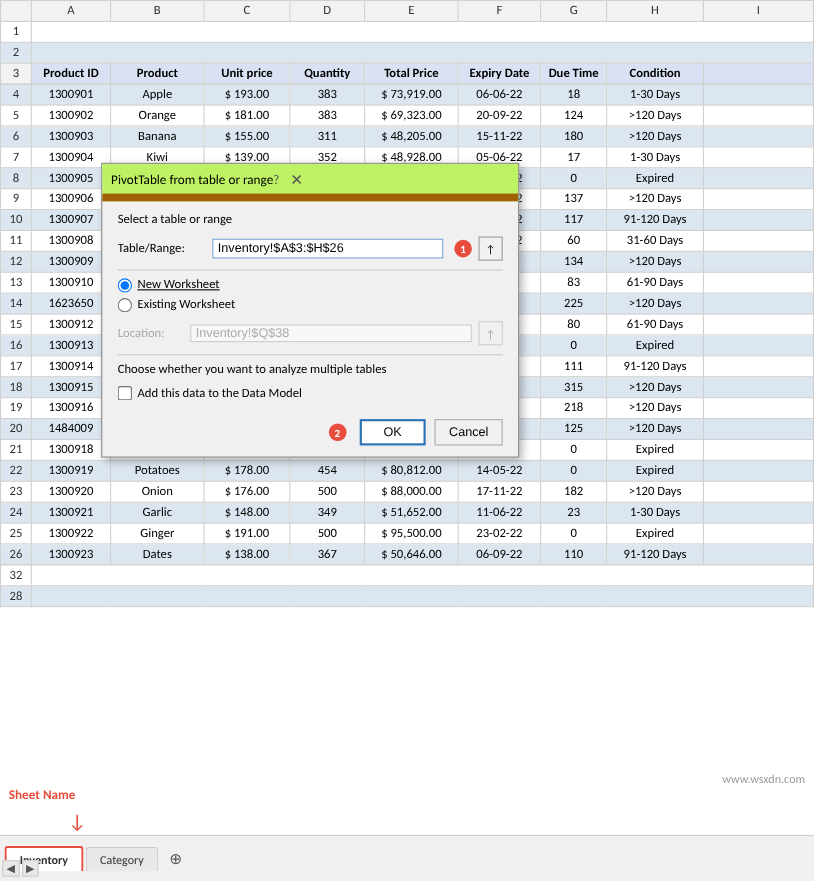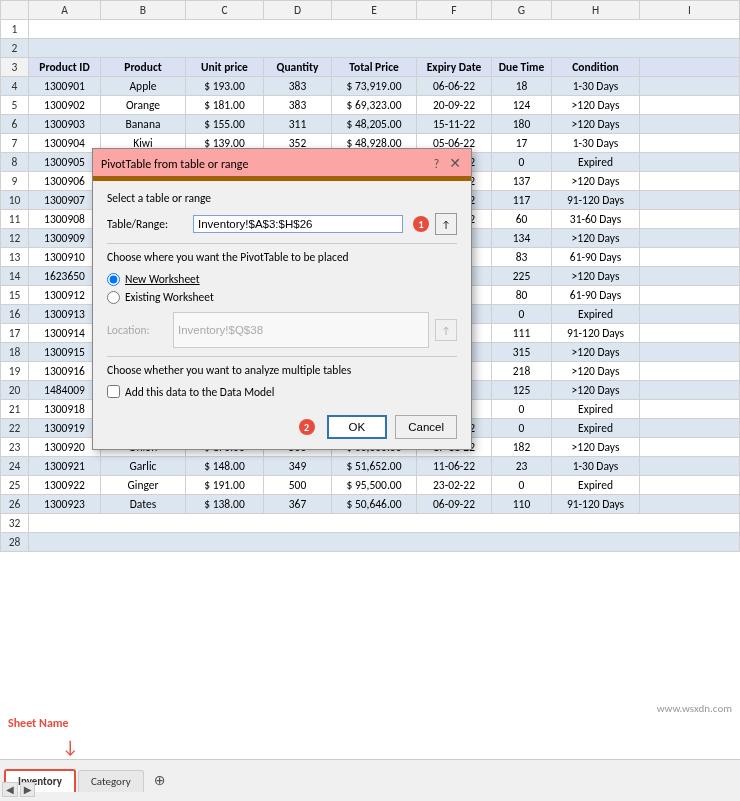--- a/index.html
+++ b/index.html
@@ -122,29 +122,29 @@
       left: 92px;
       width: 380px;
       background: #f0f0f0;
       border: 1px solid #888;
       box-shadow: 3px 3px 8px rgba(0,0,0,0.3);
       z-index: 101;
       pointer-events: all;
     }
 
     .dialog-titlebar {
-      background: #fca5a5;
+      background: #bef264;
       padding: 6px 8px 4px 8px;
       font-size: 12px;
       font-weight: normal;
       color: #000;
       display: flex;
-      justify-content: space-between;
+      justify-content: flex-start;
       align-items: center;
-      border-bottom: 5px solid #a16207;
+      border-bottom: 7px solid #a16207;
     }
 
     .dialog-close {
       cursor: pointer;
       font-size: 14px;
       color: #555;
       padding: 0 2px;
     }
 
     .dialog-body {
@@ -229,21 +229,21 @@
       min-width: 60px;
       color: #aaa;
     }
 
     .location-input {
       flex: 1;
       border: 1px solid #ccc;
       background: #f8f8f8;
       padding: 2px 4px;
       font-size: 11.5px;
-      height: 36px;
+      height: 16px;
       color: #aaa;
     }
 
     .dialog-checkbox-row {
       display: flex;
       align-items: flex-start;
       gap: 5px;
       font-size: 11.5px;
     }
 
@@ -709,21 +709,20 @@
     <div class="dialog-section-title">Select a table or range</div>
     <div class="dialog-field-row">
       <span class="dialog-label">Table/Range:</span>
       <input class="dialog-input" type="text" value="Inventory!$A$3:$H$26" style="">
       <span class="circled">1</span>
       <div class="dialog-input-btn">↑</div>
     </div>
 
     <hr class="dialog-divider">
 
-    <div class="dialog-section-title">Choose where you want the PivotTable to be placed</div>
     <div class="dialog-radio-group">
       <div class="dialog-radio-row">
         <input type="radio" name="pivot-location" checked="" style="">
         <label><span class="radio-label-underline">New Worksheet</span></label>
       </div>
       <div class="dialog-radio-row">
         <input type="radio" name="pivot-location" style="">
         <label>Existing Worksheet</label>
       </div>
     </div>

